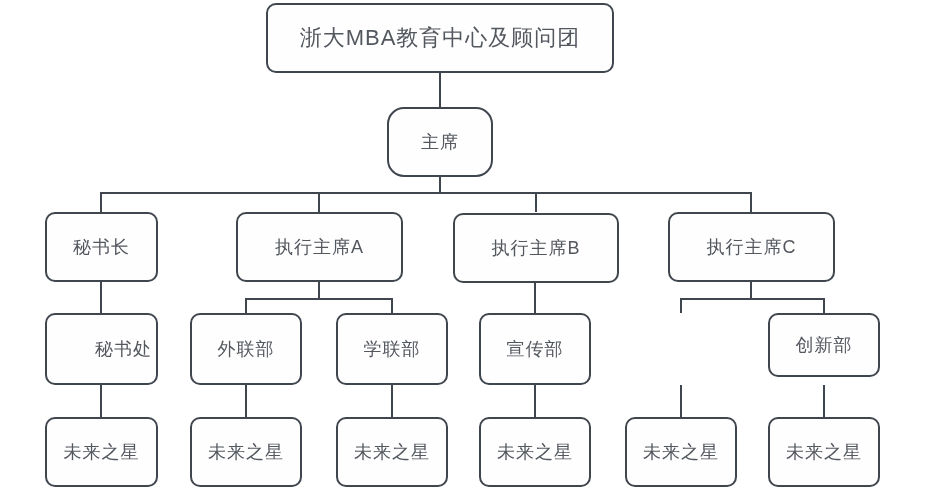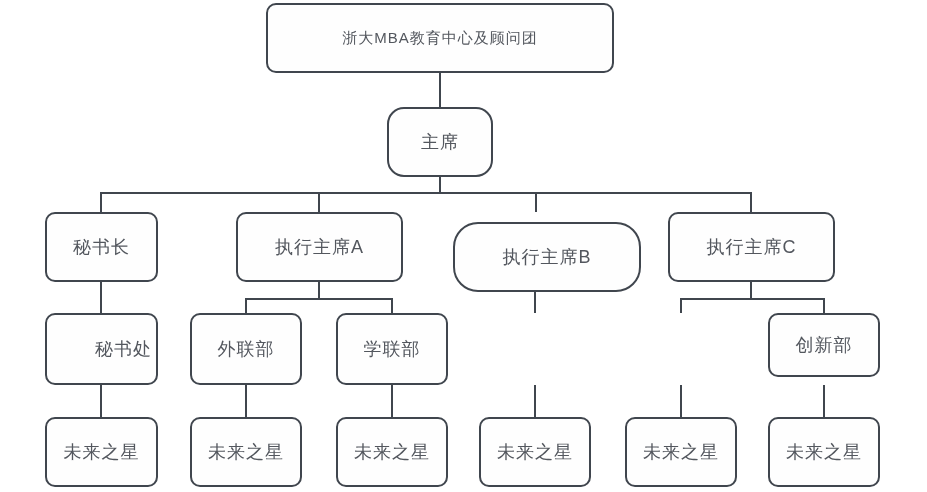--- a/index.html
+++ b/index.html
@@ -20,27 +20,27 @@
     color:#53575e;
     font-size:18px;
     letter-spacing:1px;
     white-space:nowrap;
   }
   .line{position:absolute;background:#40464e;}
   .line.v{width:2px;}
   .line.h{height:2px;}
 
   
-  [data-name="node-root"]{left:266px;top:3px;width:348px;height:70px;font-size:15px;}
+  [data-name="node-root"]{left:266px;top:3px;width:348px;height:70px;font-size:22px;}
   
   [data-name="node-chairman"]{left:387px;top:107px;width:106px;height:70px;border-radius:17px;}
   
   [data-name="node-secretary-general"]{left:45px;top:212px;width:113px;height:70px;}
   [data-name="node-exec-chair-a"]{left:236px;top:212px;width:167px;height:70px;}
-  [data-name="node-exec-chair-b"]{left:453px;top:222px;width:188px;height:70px;border-radius:25px;}
+  [data-name="node-exec-chair-b"]{left:453px;top:213px;width:166px;height:70px;}
   [data-name="node-exec-chair-c"]{left:668px;top:212px;width:167px;height:70px;}
   
   [data-name="node-secretariat"]{left:45px;top:313px;width:113px;height:72px;padding-left:44px;}
   [data-name="node-external-relations"]{left:190px;top:313px;width:112px;height:72px;}
   [data-name="node-student-union"]{left:336px;top:313px;width:112px;height:72px;}
   [data-name="node-publicity"]{left:479px;top:313px;width:112px;height:72px;}
   [data-name="node-activities"]{left:625px;top:313px;width:112px;height:72px;}
   [data-name="node-innovation"]{left:768px;top:313px;width:112px;height:64px;}
   
   [data-name="node-future-star-1"]{left:45px;top:417px;width:113px;height:70px;}
@@ -109,20 +109,21 @@
   <div class="node" data-name="node-chairman">主席</div>
 
   <div class="node" data-name="node-secretary-general">秘书长</div>
   <div class="node" data-name="node-exec-chair-a">执行主席A</div>
   <div class="node" data-name="node-exec-chair-b">执行主席B</div>
   <div class="node" data-name="node-exec-chair-c">执行主席C</div>
 
   <div class="node" data-name="node-secretariat">秘书处</div>
   <div class="node" data-name="node-external-relations">外联部</div>
   <div class="node" data-name="node-student-union">学联部</div>
+  <div class="node" data-name="node-publicity">宣传部</div>
   <div class="node" data-name="node-innovation">创新部</div>
 
   <div class="node" data-name="node-future-star-1">未来之星</div>
   <div class="node" data-name="node-future-star-2">未来之星</div>
   <div class="node" data-name="node-future-star-3">未来之星</div>
   <div class="node" data-name="node-future-star-4">未来之星</div>
   <div class="node" data-name="node-future-star-5">未来之星</div>
   <div class="node" data-name="node-future-star-6">未来之星</div>
 
 </div>

